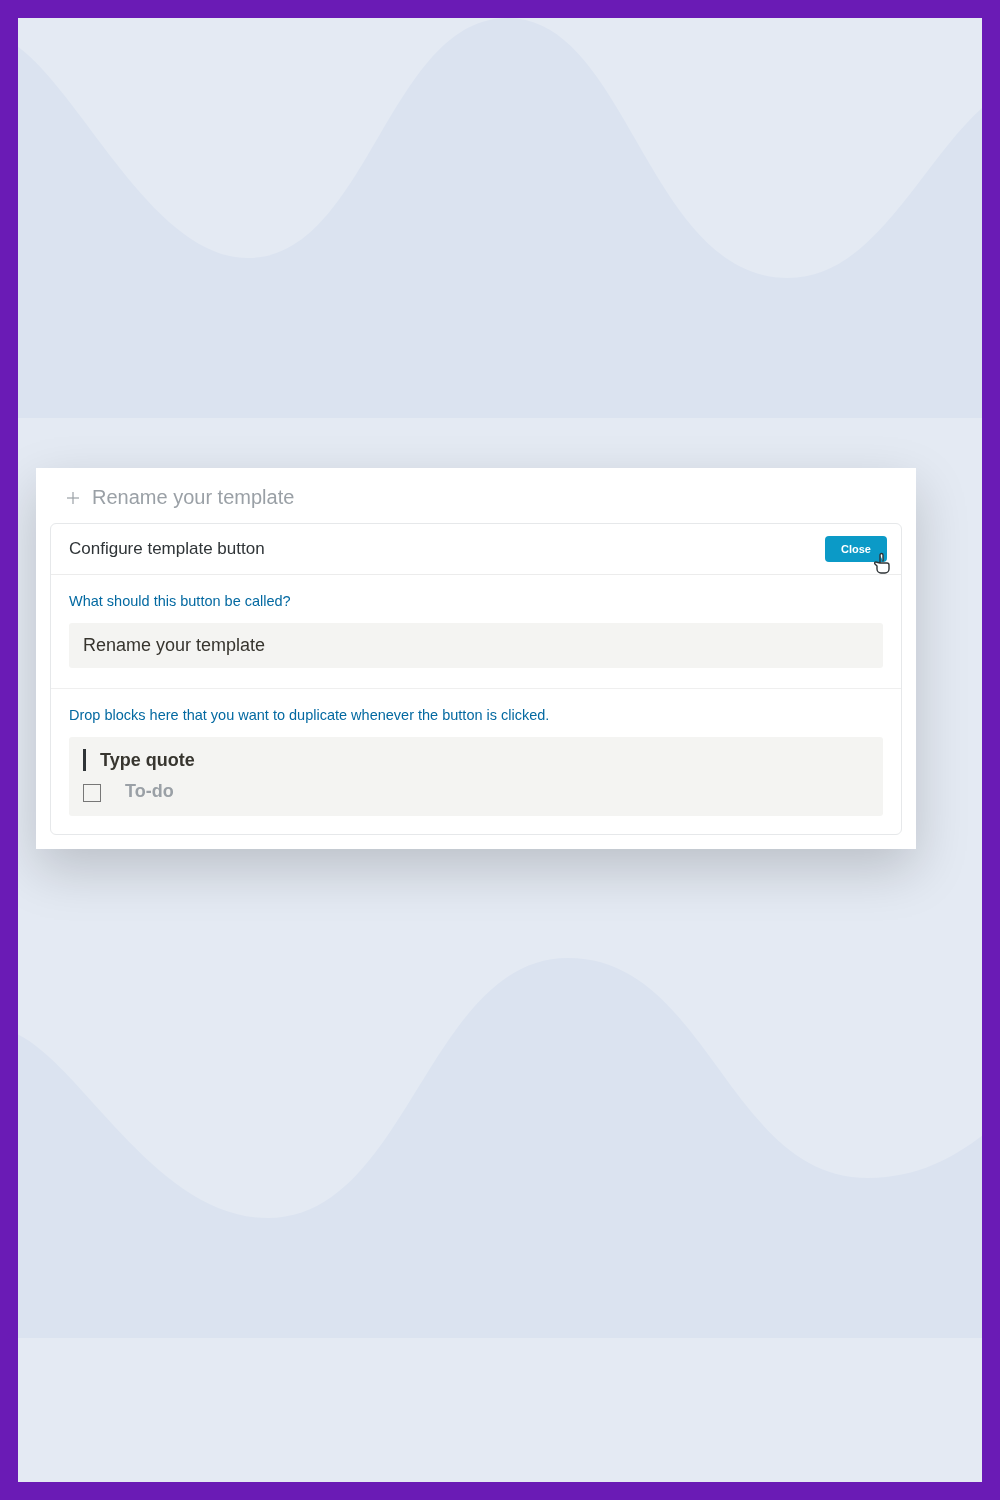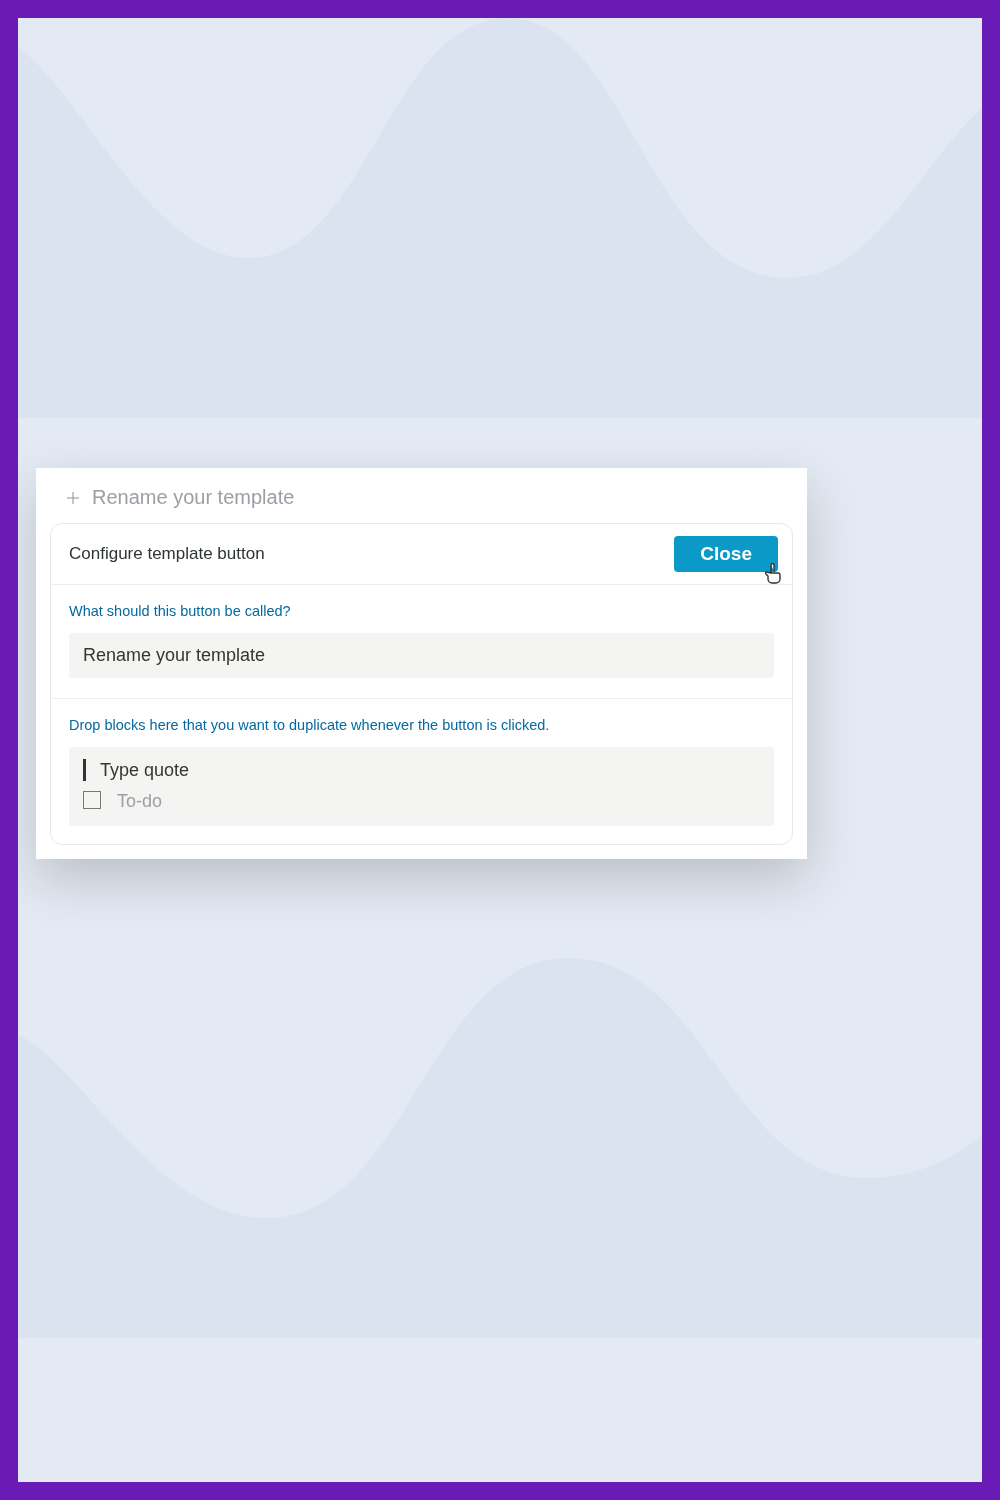--- a/index.html
+++ b/index.html
@@ -22,21 +22,21 @@
     width: 1100px;
     height: 420px;
     fill: #dbe3f0;
   }
   .wave.top { top: -20px; }
   .wave.bottom { top: 900px; }
 
   .card {
     position: absolute;
     left: 18px; top: 450px;
-    width: 771px;
+    width: 880px;
     background: #ffffff;
     box-shadow: 0 20px 50px rgba(0,0,0,0.18);
     padding: 14px 0 0 0;
   }
   .header-row {
     display: flex;
     align-items: center;
     padding: 4px 28px 14px 28px;
     gap: 10px;
   }
@@ -46,43 +46,43 @@
   }
   .header-title {
     font-size: 20px;
     color: #9aa0a6;
     font-weight: 400;
   }
 
   .panel {
     margin: 0 14px 14px 14px;
     border: 1px solid #e6e8ea;
-    border-radius: 12px;
+    border-radius: 6px;
     background: #fff;
   }
   .panel-header {
     display: flex;
     align-items: center;
     justify-content: space-between;
     padding: 12px 14px 12px 18px;
     border-bottom: 1px solid #ececec;
   }
   .panel-title {
     font-size: 17px;
     color: #2f3437;
     font-weight: 400;
   }
   .close-btn {
     background: #0b9ac7;
     color: #fff;
-    font-size: 19px;
+    font-size: 11px;
     font-weight: 600;
     border: none;
     border-radius: 4px;
-    padding: 7px 26px;
+    padding: 7px 16px;
     cursor: pointer;
     position: relative;
   }
   .cursor-hand {
     position: absolute;
     right: -8px; bottom: -14px;
     width: 24px; height: 24px;
   }
 
   .section {
@@ -109,38 +109,39 @@
     font-size: 18px;
     color: #37352f;
     outline: none;
   }
 
   .template-drop {
     width: 100%;
     background: #f4f4f2;
     border-radius: 3px;
     padding: 12px 14px 14px 14px;
+    font-weight: bold;
   }
   .quote-block {
     display: flex;
     align-items: center;
     gap: 14px;
     margin-bottom: 10px;
   }
   .quote-bar {
     width: 3px; height: 22px; background: #2f3437;
   }
   .quote-text {
     font-size: 18px;
     color: #37352f;
   }
   .todo-block {
     display: flex;
-    align-items: flex-start;
-    gap: 16px;
+    align-items: flex-end;
+    gap: 24px;
   }
   .todo-checkbox {
     width: 18px; height: 18px;
     border: 1.8px solid #777;
     background: transparent;
     flex: none;
   }
   .todo-text {
     font-size: 18px;
     color: #9aa0a6;

